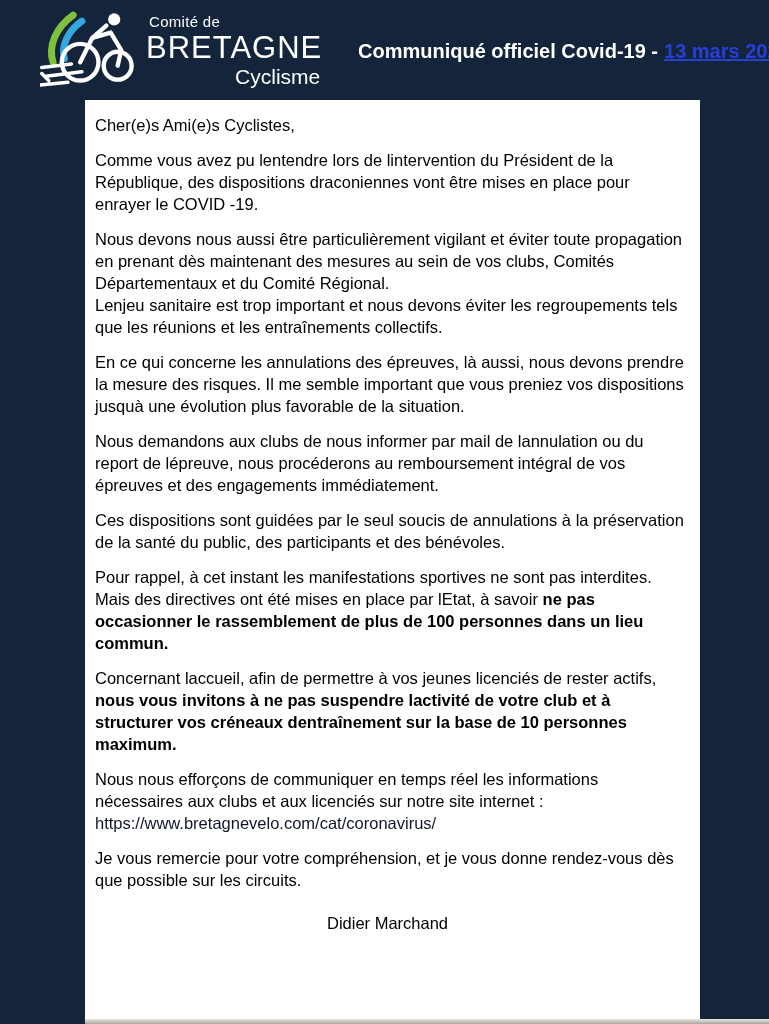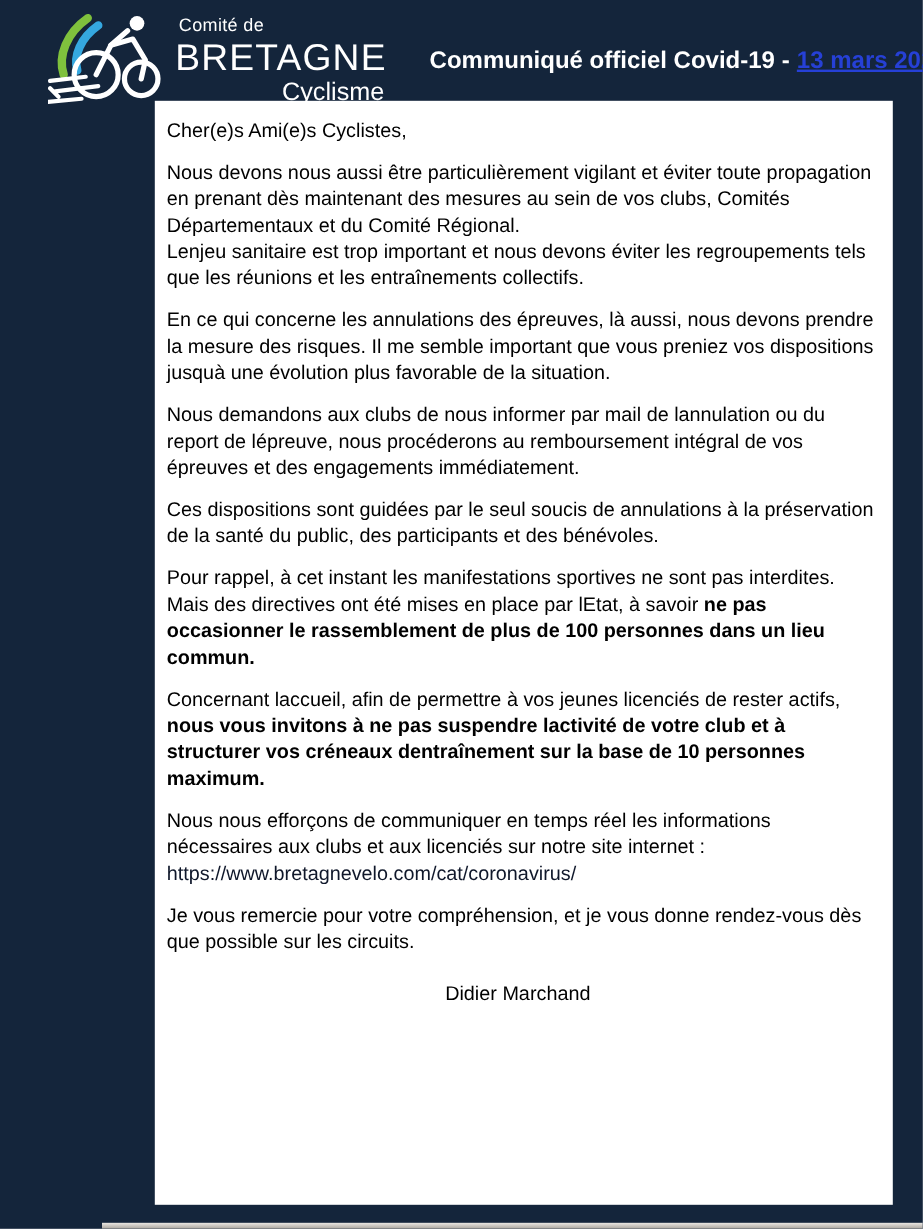--- a/index.html
+++ b/index.html
@@ -36,28 +36,27 @@
   .header-link {
     color: #2640d6;
     font-weight: 700;
     text-decoration: underline;
     margin-left: 6px;
     cursor: pointer;
   }
 
   
   .card {
-    position: absolute; left: 85px; top: 84px;
+    position: absolute; left: 85px; top: 100px;
     width: 615px; height: 920px;
     background: #ffffff;
     padding: 14px 14px 0 10px;
     color: #000000;
     font-size: 16.5px;
     line-height: 22px;
-    margin-left: 44px;
   }
   .card p {
     margin: 13px 0;
     white-space: pre-wrap;
   }
   .card p:first-child { margin-top: 0; }
   .card .seg-bold { font-weight: 700; }
   .body-link {
     color: #0f172a;
     cursor: pointer;
@@ -105,20 +104,21 @@
     </div>
   </div>
   <div class="header-title">
     <span>Communiqué officiel Covid-19 -</span><a class="header-link">13 mars 2020</a>
   </div>
 </div>
 
 <div class="card">
   <div>
       <p><span>Cher(e)s Ami(e)s Cyclistes,</span></p>
+      <p><span>Comme vous avez pu lentendre lors de lintervention du Président de la République, des dispositions draconiennes vont être mises en place pour enrayer le COVID -19.</span></p>
       <p><span>Nous devons nous aussi être particulièrement vigilant et éviter toute propagation en prenant dès maintenant des mesures au sein de vos clubs, Comités Départementaux et du Comité Régional.
 Lenjeu sanitaire est trop important et nous devons éviter les regroupements tels que les réunions et les entraînements collectifs.</span></p>
       <p><span>En ce qui concerne les annulations des épreuves, là aussi, nous devons prendre la mesure des risques. Il me semble important que vous preniez vos dispositions jusquà une évolution plus favorable de la situation.</span></p>
       <p><span>Nous demandons aux clubs de nous informer par mail de lannulation ou du report de lépreuve, nous procéderons au remboursement intégral de vos épreuves et des engagements immédiatement.</span></p>
       <p><span>Ces dispositions sont guidées par le seul soucis de annulations à la préservation de la santé du public, des participants et des bénévoles.</span></p>
       <p><span>Pour rappel, à cet instant les manifestations sportives ne sont pas interdites. Mais des directives ont été mises en place par lEtat, à savoir </span><span class="seg-bold">ne pas occasionner le rassemblement de plus de 100 personnes dans un lieu commun.</span></p>
       <p><span>Concernant laccueil, afin de permettre à vos jeunes licenciés de rester actifs, </span><span class="seg-bold">nous vous invitons à ne pas suspendre lactivité de votre club et à structurer vos créneaux dentraînement sur la base de 10 personnes maximum.</span></p>
       <p><span>Nous nous efforçons de communiquer en temps réel les informations nécessaires aux clubs et aux licenciés sur notre site internet :
 </span><a class="body-link">https://www.bretagnevelo.com/cat/coronavirus/</a></p>
       <p><span>Je vous remercie pour votre compréhension, et je vous donne rendez-vous dès que possible sur les circuits.</span></p>

